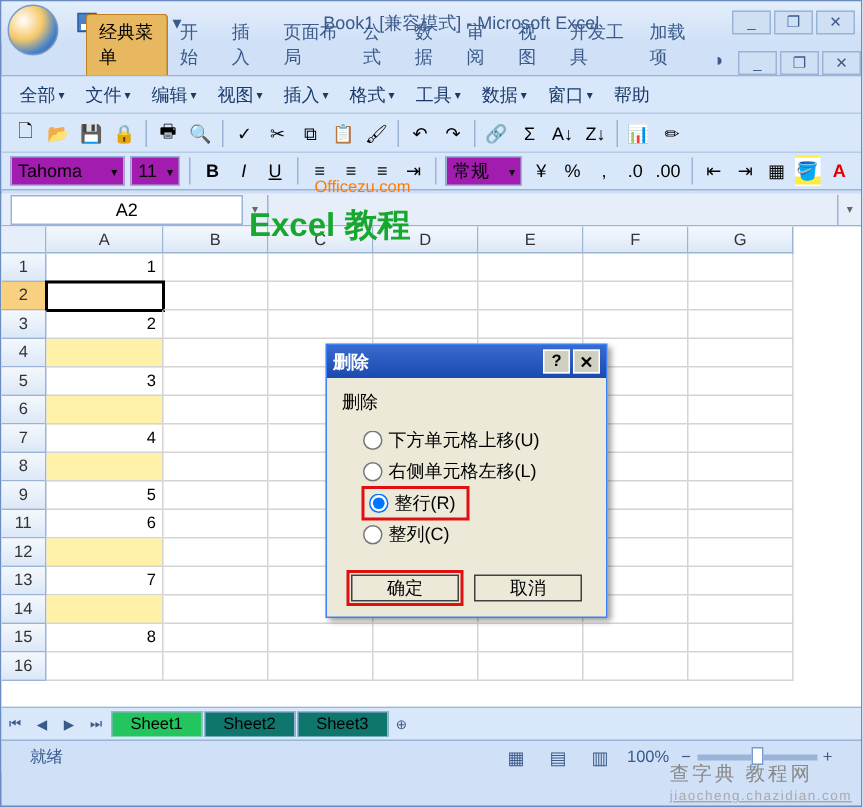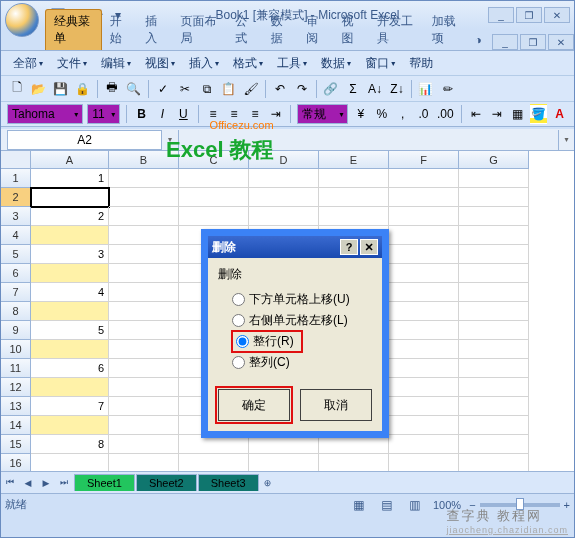--- a/index.html
+++ b/index.html
@@ -6,21 +6,21 @@
 body { width: 575px; height: 538px; background: #fff; overflow: hidden; font-size: 12px; }
 .window { width: 575px; height: 538px; background: #cfe0f7; border: 1px solid #6a8cc0; position: relative; }
 .titlebar { height: 28px; display: flex; align-items: center; padding: 0 4px; background: linear-gradient(#e4eefb,#cfe0f7); }
 .office-btn { width: 34px; height: 34px; border-radius: 50%; background: radial-gradient(circle at 30% 30%,#fff,#f5c96a 40%,#4a83c9 70%,#2a5a9a); position: absolute; top: 2px; left: 4px; border: 1px solid #7a9ac9; z-index: 10; }
 .qat { display: flex; gap: 2px; margin-left: 44px; }
 .qat-btn { width: 18px; height: 18px; display: flex; align-items: center; justify-content: center; color: #3a5a8a; }
 .title-text { flex: 1; text-align: center; color: #3a5a8a; font-size: 12px; }
 .win-controls { display: flex; gap: 2px; }
 .win-btn { width: 26px; height: 16px; background: #d0e0f4; border: 1px solid #9ab4d8; color: #3a5a8a; display: flex; align-items: center; justify-content: center; font-size: 10px; }
 
-.ribbon-tabs { height: 22px; display: flex; align-items: flex-end; padding-left: 44px; gap: 0; border-bottom: 1px solid #9ab4d8; }
+.ribbon-tabs { height: 22px; display: flex; align-items: flex-end; padding-left: 56px; gap: 0; border-bottom: 1px solid #9ab4d8; }
 .tab { padding: 3px 8px; color: #3a5a8a; cursor: pointer; }
 .tab.active { background: #e8b860; border: 1px solid #c08020; border-bottom: none; border-radius: 3px 3px 0 0; color: #000; }
 .tab-help { margin-left: auto; padding: 3px 6px; color: #3a5a8a; }
 
 .menu-row { height: 24px; display: flex; align-items: center; padding: 2px 6px; background: #d9e7fa; gap: 2px; }
 .menu-item { padding: 2px 6px; color: #1a3a6a; display: flex; align-items: center; gap: 2px; }
 .menu-item .drop { font-size: 8px; }
 
 .toolbar { height: 26px; display: flex; align-items: center; padding: 2px 6px; gap: 2px; background: #d9e7fa; border-top: 1px solid #b4cce8; }
 .tb-btn { width: 20px; height: 20px; display: flex; align-items: center; justify-content: center; font-size: 12px; border: 1px solid transparent; }
@@ -56,38 +56,38 @@
 .cell.sel { outline: 2px solid #000; outline-offset: -1px; background: #fff; }
 .cell.yellow-hl { background: #fff2a8; }
 
 .sheet-tabs { height: 22px; display: flex; align-items: center; background: #d9e7fa; border-top: 1px solid #9ab4d8; }
 .nav-btns { display: flex; gap: 0; }
 .nav-btn { width: 18px; height: 18px; display: flex; align-items: center; justify-content: center; color: #3a5a8a; font-size: 9px; }
 .stab { padding: 2px 12px; background: #fff; border: 1px solid #9ab4d8; border-bottom: none; font-size: 11px; margin-left: 1px; }
 .stab.active { background: #22c55e; font-weight: normal; }
 .stab.inactive { background: #0f766e; }
 
-.statusbar { height: 22px; display: flex; align-items: center; background: #cfe0f7; border-top: 1px solid #9ab4d8; padding: 0 4px; gap: 8px; font-size: 11px; color: #3a5a8a; }
+.statusbar { height: 22px; display: flex; align-items: center; background: #cfe0f7; border-top: 1px solid #9ab4d8; padding: 0 19px; gap: 8px; font-size: 11px; color: #3a5a8a; }
 .status-left { flex: 1; }
 .zoom-controls { display: flex; align-items: center; gap: 4px; }
 .zoom-slider { width: 80px; height: 4px; background: #9ab4d8; position: relative; }
 .zoom-thumb { width: 8px; height: 12px; background: #fff; border: 1px solid #7a9ac9; position: absolute; top: -5px; left: 36px; }
 
-.dialog { position: absolute; top: 228px; left: 200px; width: 188px; background: #ece9d8; border: 7px solid #3b82f6; box-shadow: 2px 2px 4px rgba(0,0,0,0.4); z-index: 20; }
+.dialog { position: absolute; top: 228px; left: 216px; width: 188px; background: #ece9d8; border: 1px solid #3b82f6; box-shadow: 2px 2px 4px rgba(0,0,0,0.4); z-index: 20; }
 .dlg-title { height: 22px; background: linear-gradient(#3a6ad0,#1a4ab0); color: #fff; display: flex; align-items: center; padding: 0 4px; font-size: 12px; font-weight: bold; }
 .dlg-title-text { flex: 1; }
 .dlg-tbtn { width: 18px; height: 16px; background: #d0d0c0; border: 1px solid #fff; color: #000; display: flex; align-items: center; justify-content: center; font-size: 11px; margin-left: 2px; }
 .dlg-body { padding: 8px 10px; }
 .dlg-group { font-size: 12px; margin-bottom: 6px; }
 .dlg-opts { margin-left: 14px; }
 .dlg-opt { display: flex; align-items: center; gap: 4px; font-size: 12px; padding: 2px 0; }
 .dlg-opt input { margin: 0; }
 .dlg-opt.hl { outline: 2px solid #e01010; outline-offset: -1px; padding: 2px 4px; width: 70px; }
 .dlg-btns { display: flex; justify-content: center; gap: 10px; padding: 8px 0 10px; }
-.dlg-btn { width: 72px; height: 32px; background: #ece9d8; border: 1px solid #404040; font-size: 12px; }
+.dlg-btn { width: 72px; height: 18px; background: #ece9d8; border: 1px solid #404040; font-size: 12px; }
 .dlg-btn.hl { outline: 2px solid #e01010; outline-offset: 1px; }
 
 .corner-wm { position: absolute; bottom: 2px; right: 6px; font-size: 13px; color: #888; z-index: 30; letter-spacing: 2px; }
 .corner-wm .sub { font-size: 9px; letter-spacing: 1px; display: block; text-align: right; color: #aaa; text-decoration: underline; }
 
 svg { display: block; }
 </style>
 </head>
 <body>
 
@@ -346,30 +346,20 @@
           <div class="cell colB"></div>
           <div class="cell colC"></div>
           <div class="cell colD"></div>
           <div class="cell colE"></div>
           <div class="cell colF"></div>
           <div class="cell colG"></div>
         </div>
         <div class="row">
           <div class="rowhead">9</div>
           <div class="cell colA">5</div>
-          <div class="cell colB"></div>
-          <div class="cell colC"></div>
-          <div class="cell colD"></div>
-          <div class="cell colE"></div>
-          <div class="cell colF"></div>
-          <div class="cell colG"></div>
-        </div>
-        <div class="row">
-          <div class="rowhead">10</div>
-          <div class="cell colA yellow-hl"></div>
           <div class="cell colB"></div>
           <div class="cell colC"></div>
           <div class="cell colD"></div>
           <div class="cell colE"></div>
           <div class="cell colF"></div>
           <div class="cell colG"></div>
         </div>
         <div class="row">
           <div class="rowhead">11</div>
           <div class="cell colA">6</div>

